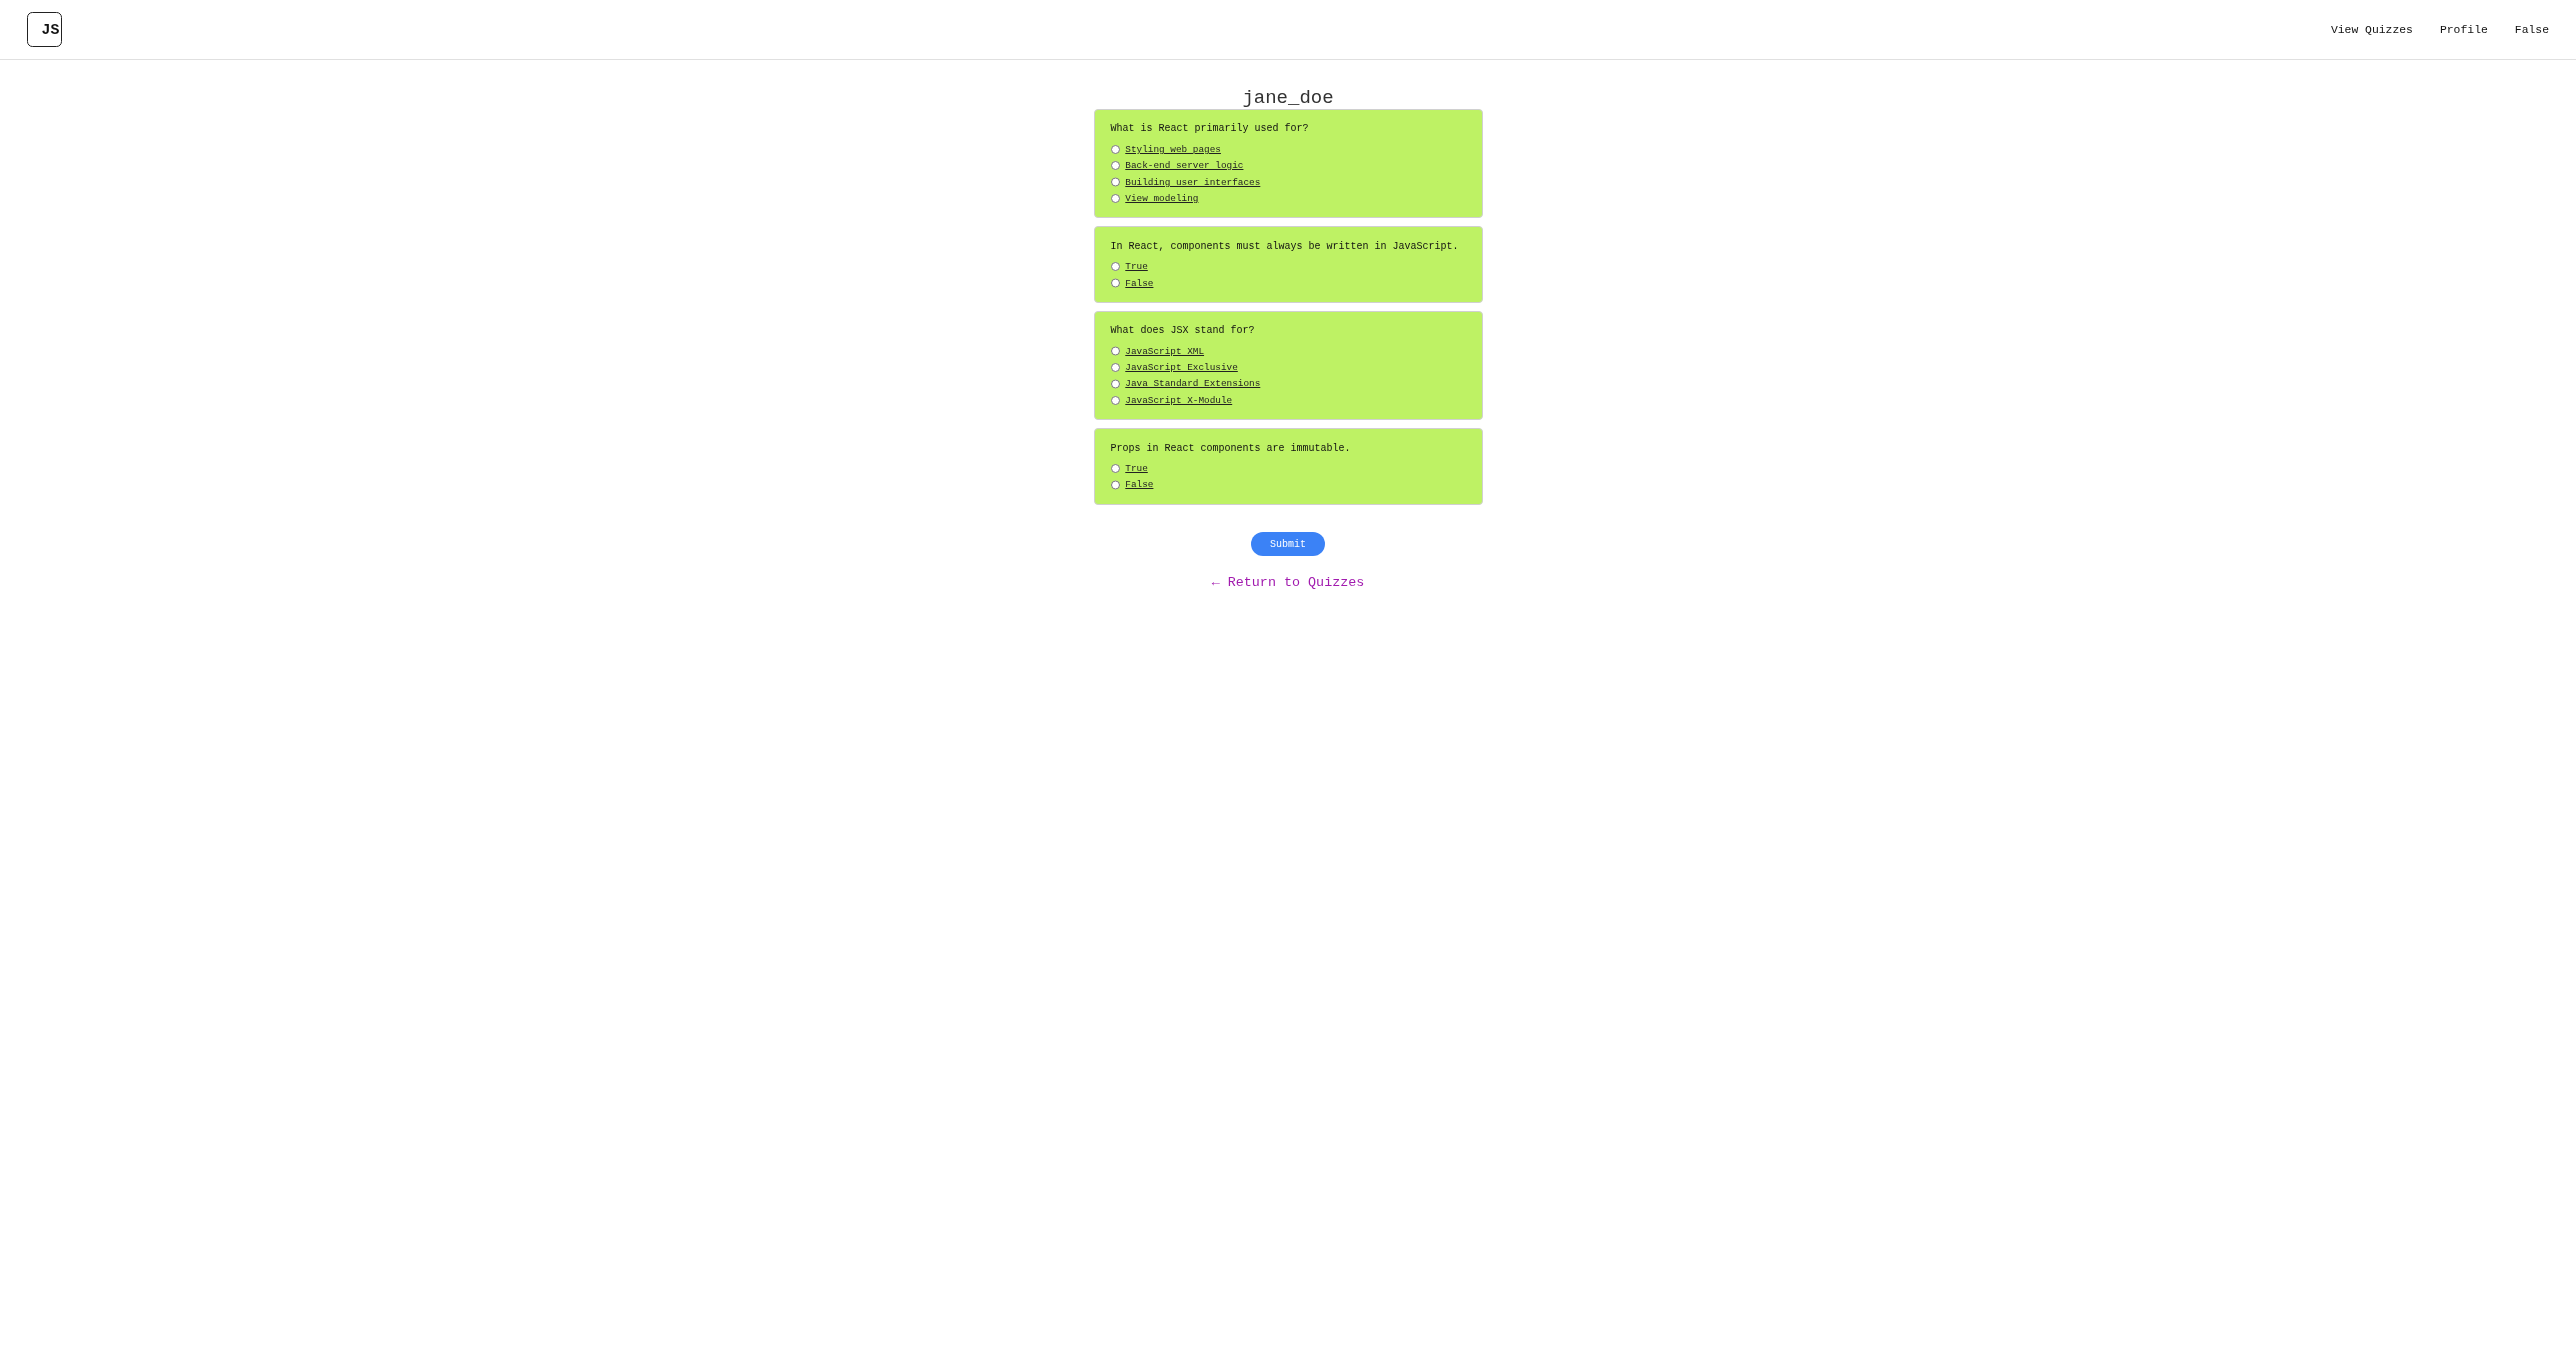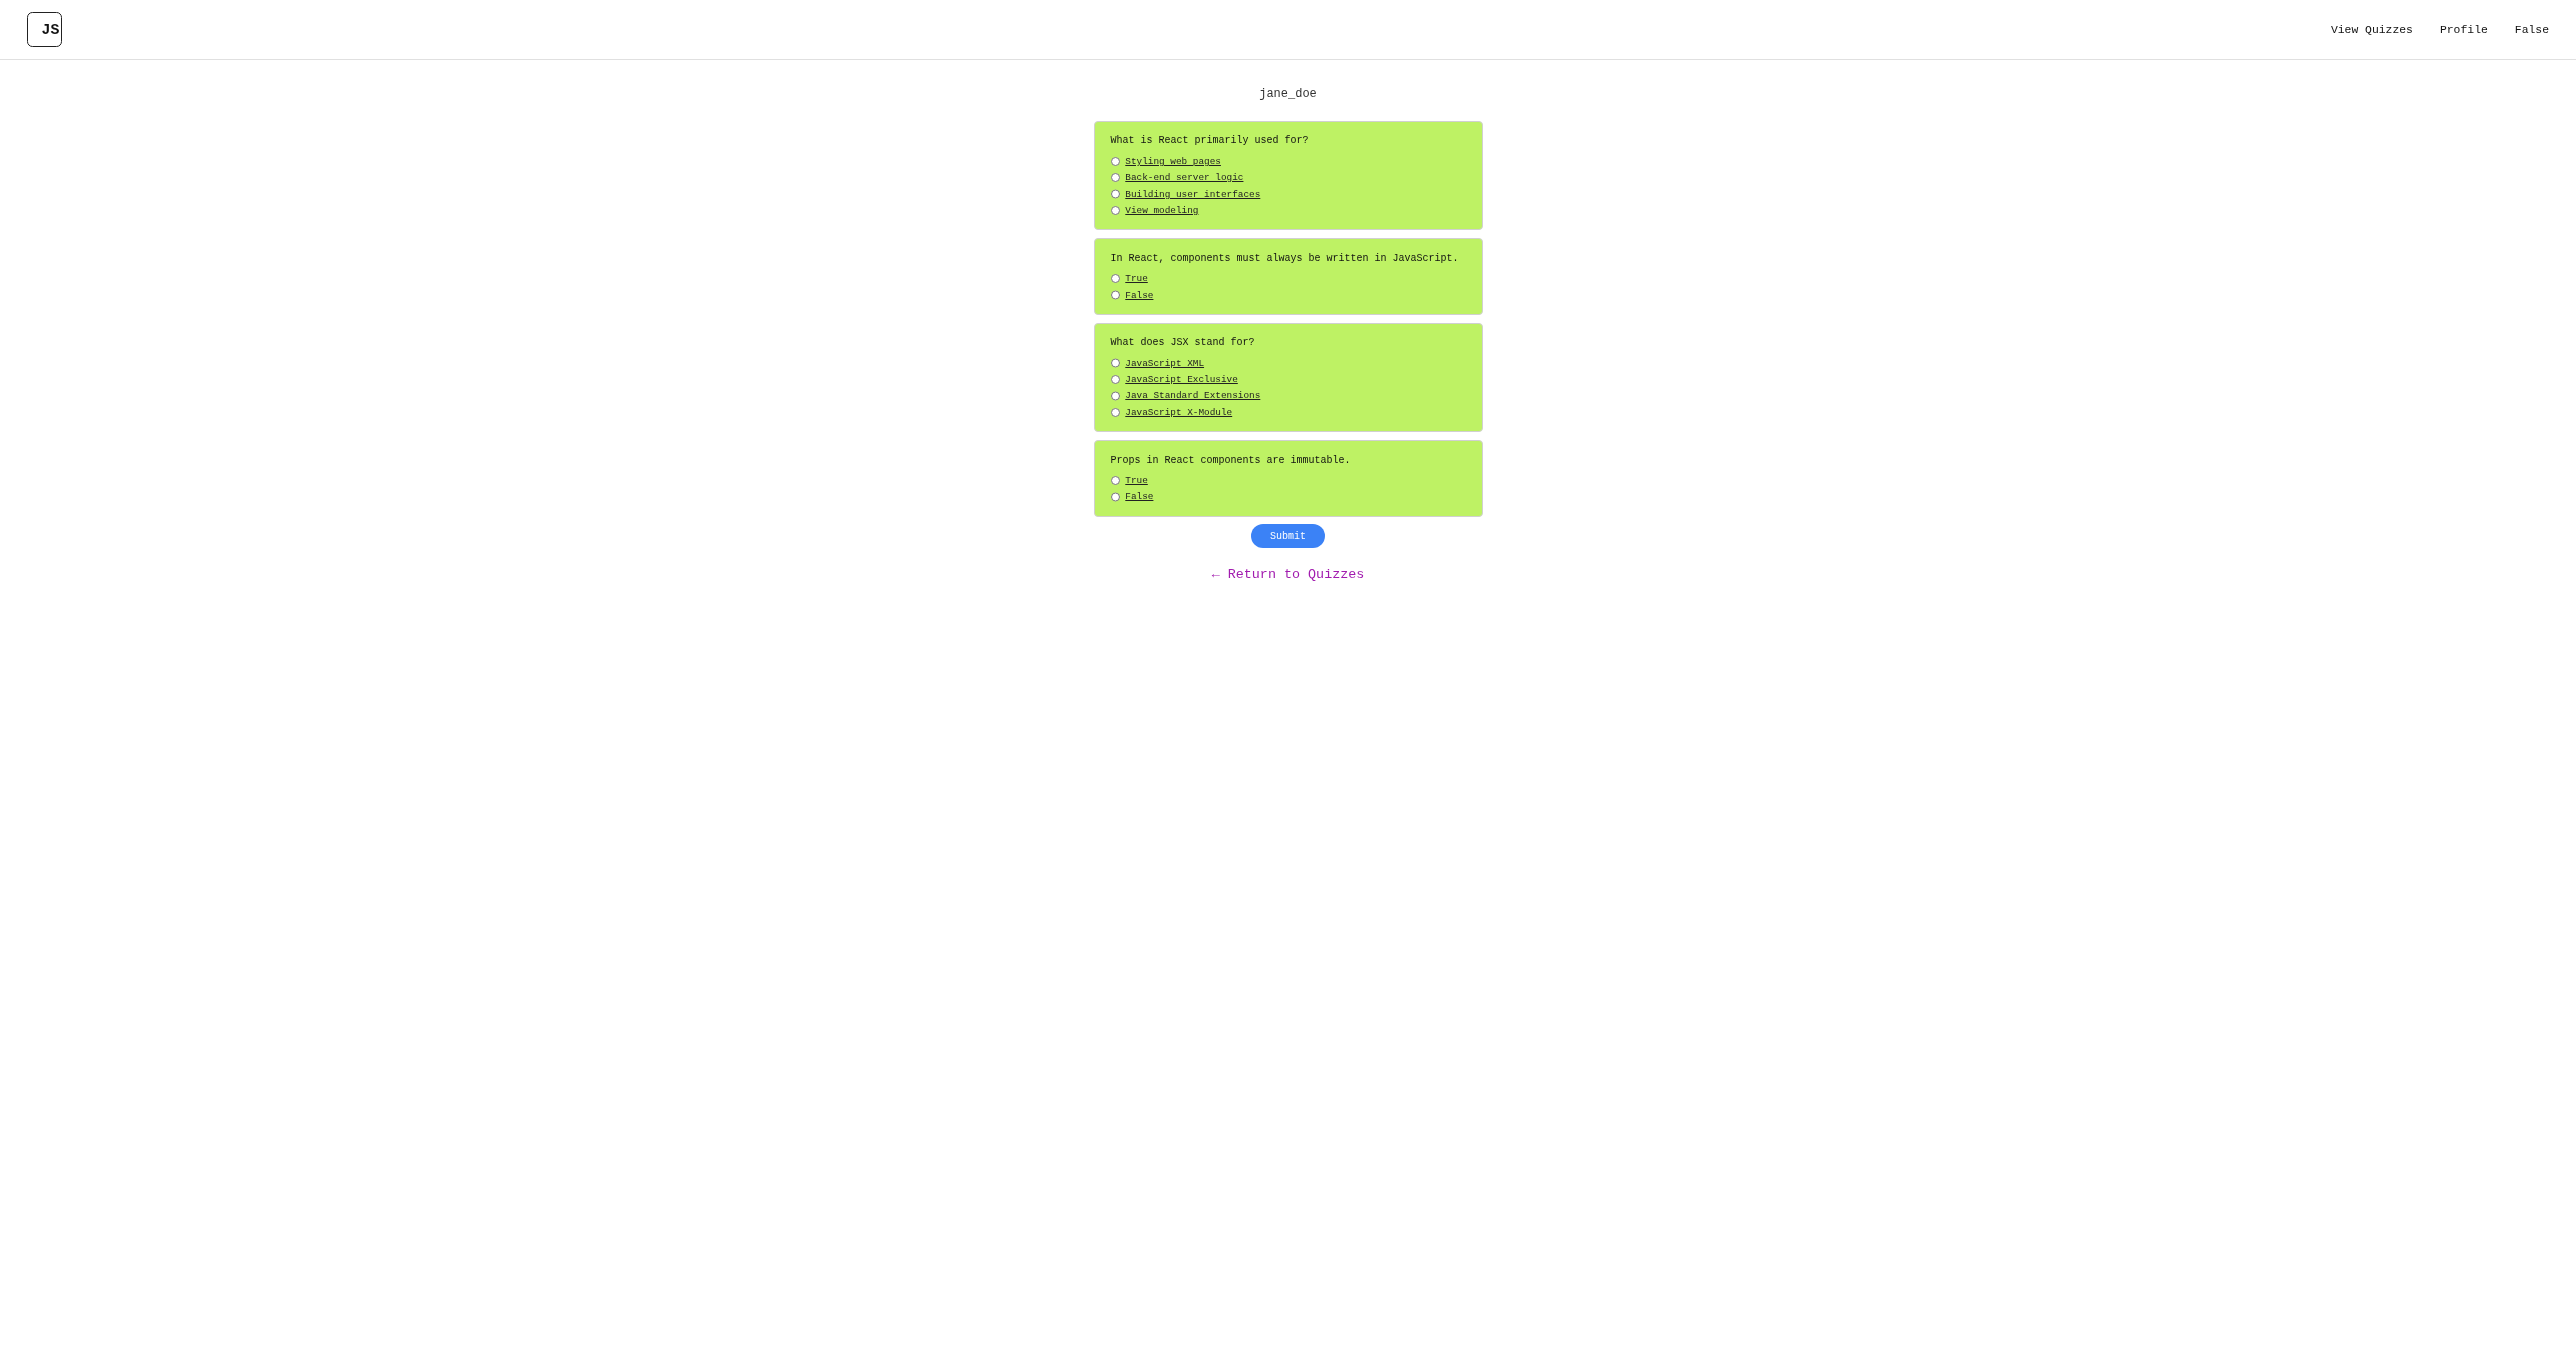--- a/index.html
+++ b/index.html
@@ -64,24 +64,23 @@
 
     .quiz-title {
       font-size: 35px;
       font-family: 'Courier New', monospace;
       font-weight: normal;
       margin-bottom: 6.7px;
       text-align: center;
     }
 
     .quiz-username {
-      font-size: 12px;
+      font-size: 19px;
       font-family: 'Courier New', monospace;
       color: #333;
-      margin-bottom: 20px;
       text-align: center;
     }
 
     
     .questions-container {
       width: 100%;
       max-width: 389px;
       display: flex;
       flex-direction: column;
       gap: 8px;
@@ -120,21 +119,21 @@
     .option-label input[type="radio"] {
       width: 9.4px;
       height: 9.4px;
       margin: 0;
       accent-color: #3b82f6;
       cursor: pointer;
     }
 
     
     .submit-area {
-      margin-top: 7px;
+      margin-top: 27px;
       display: flex;
       justify-content: center;
     }
 
     .submit-button {
       background-color: #3b82f6;
       color: #fff;
       border: none;
       border-radius: 13.4px;
       padding: 6.7px 19px;

